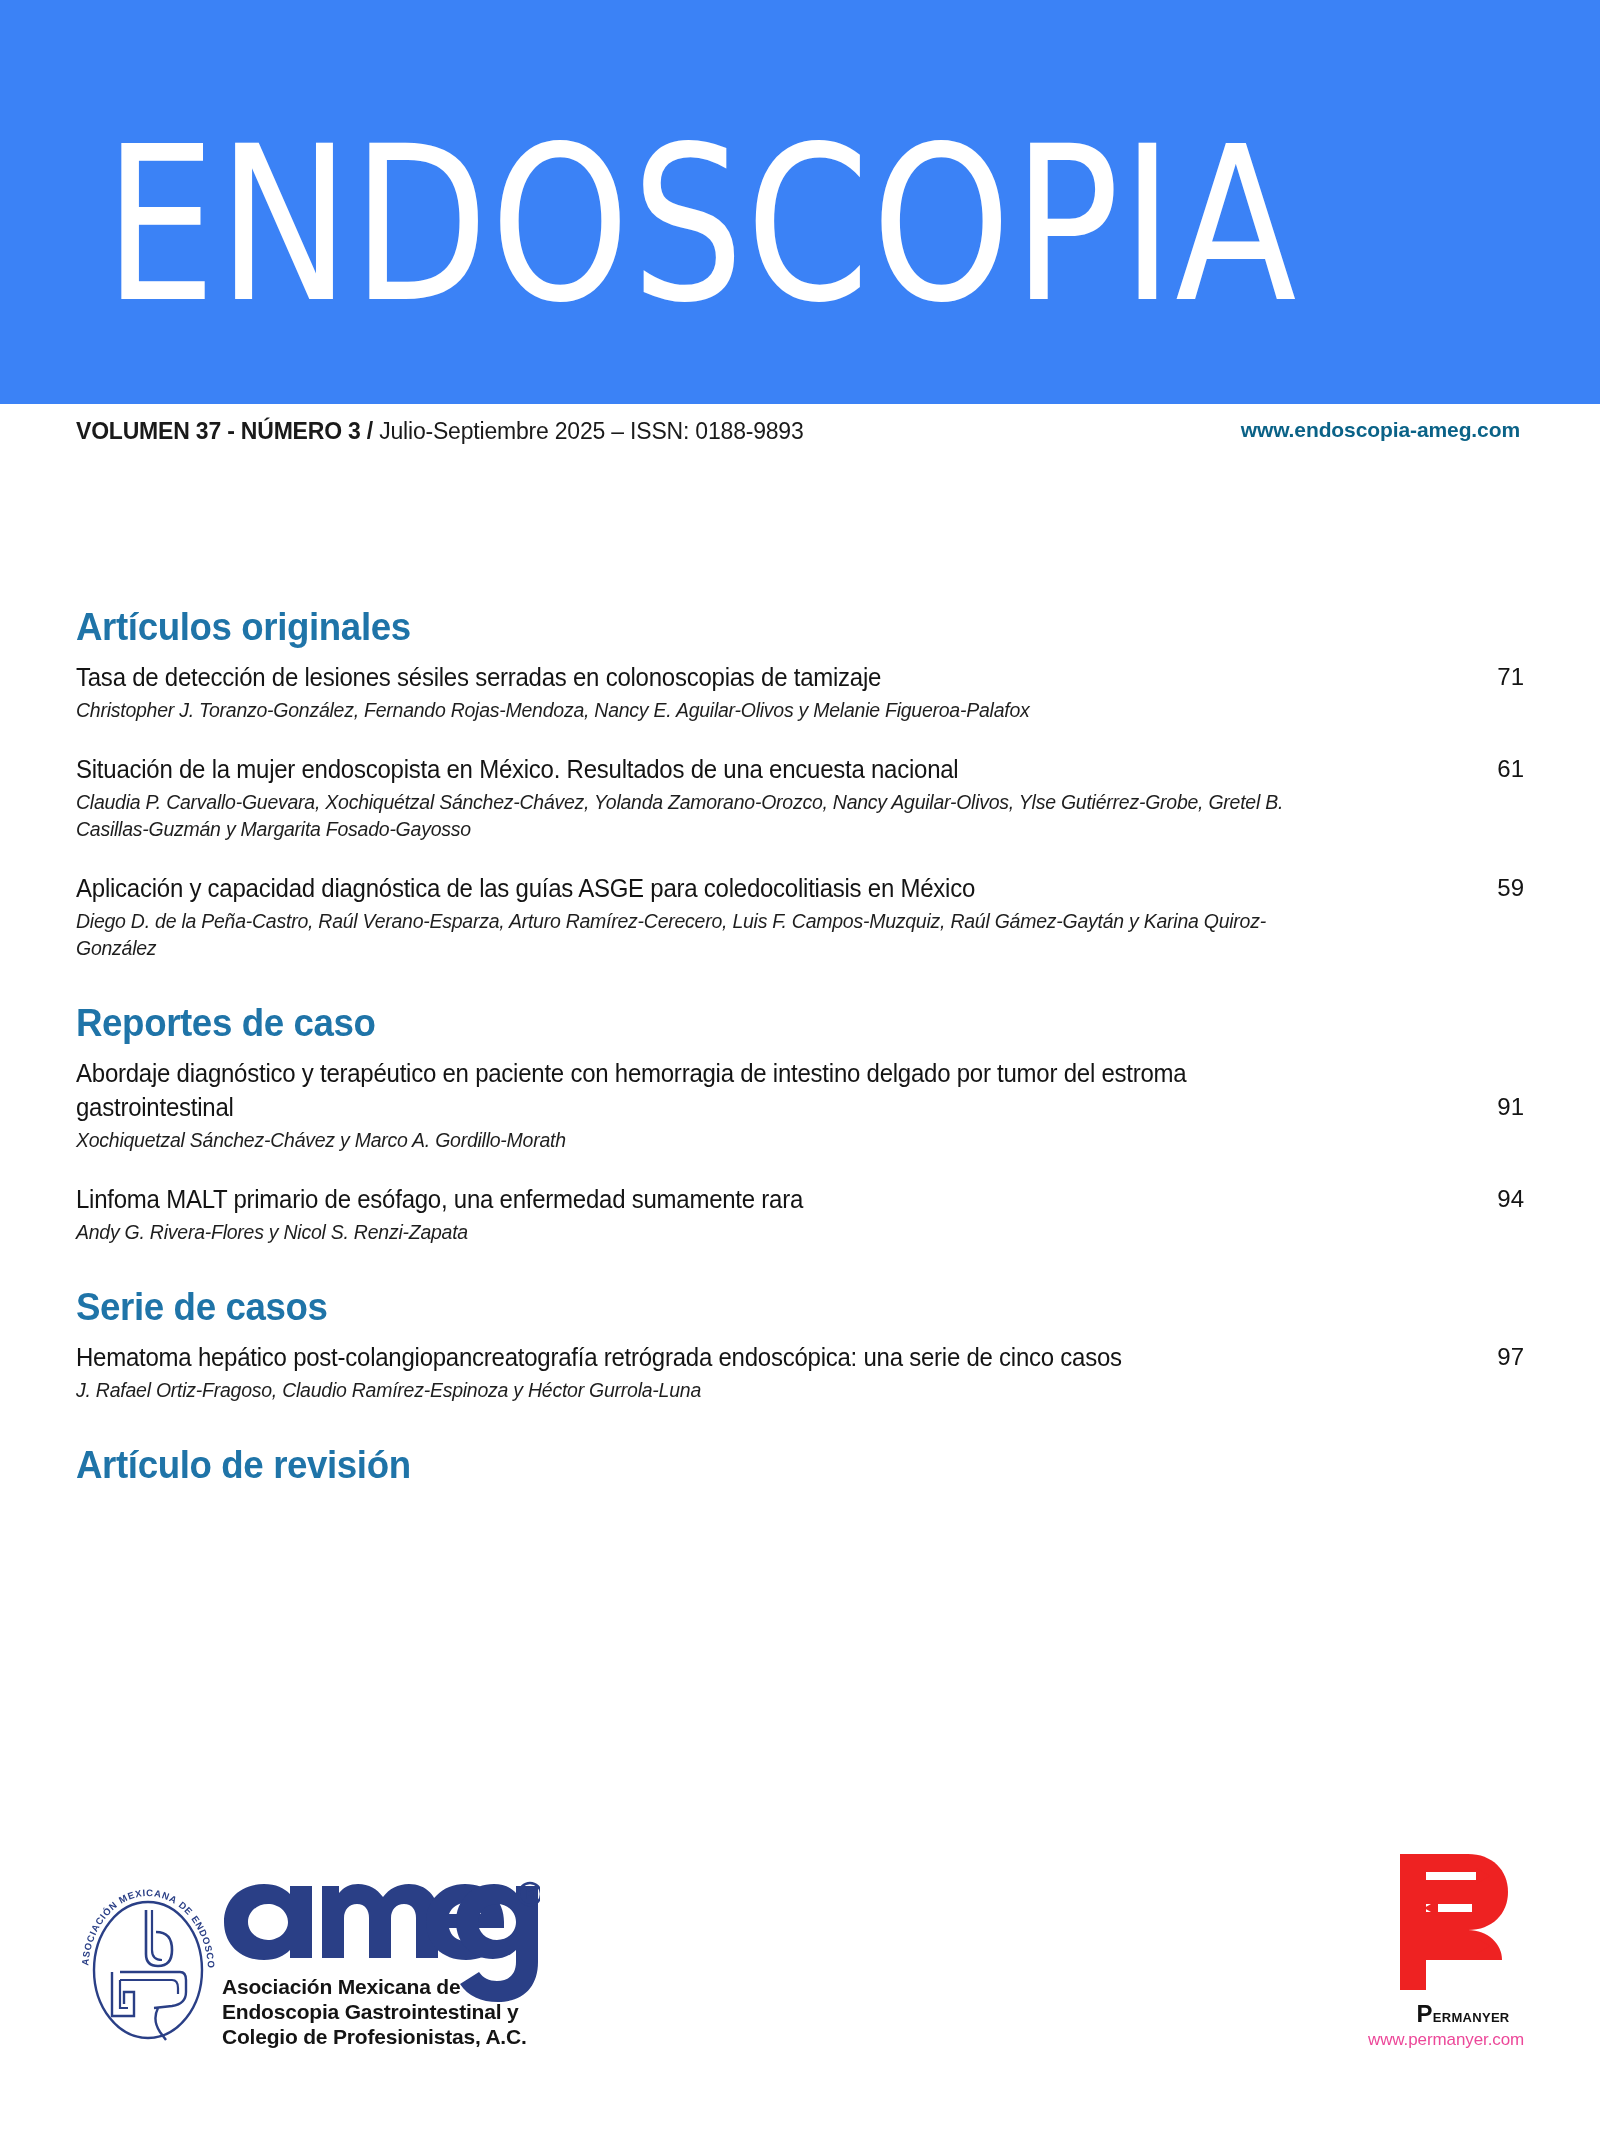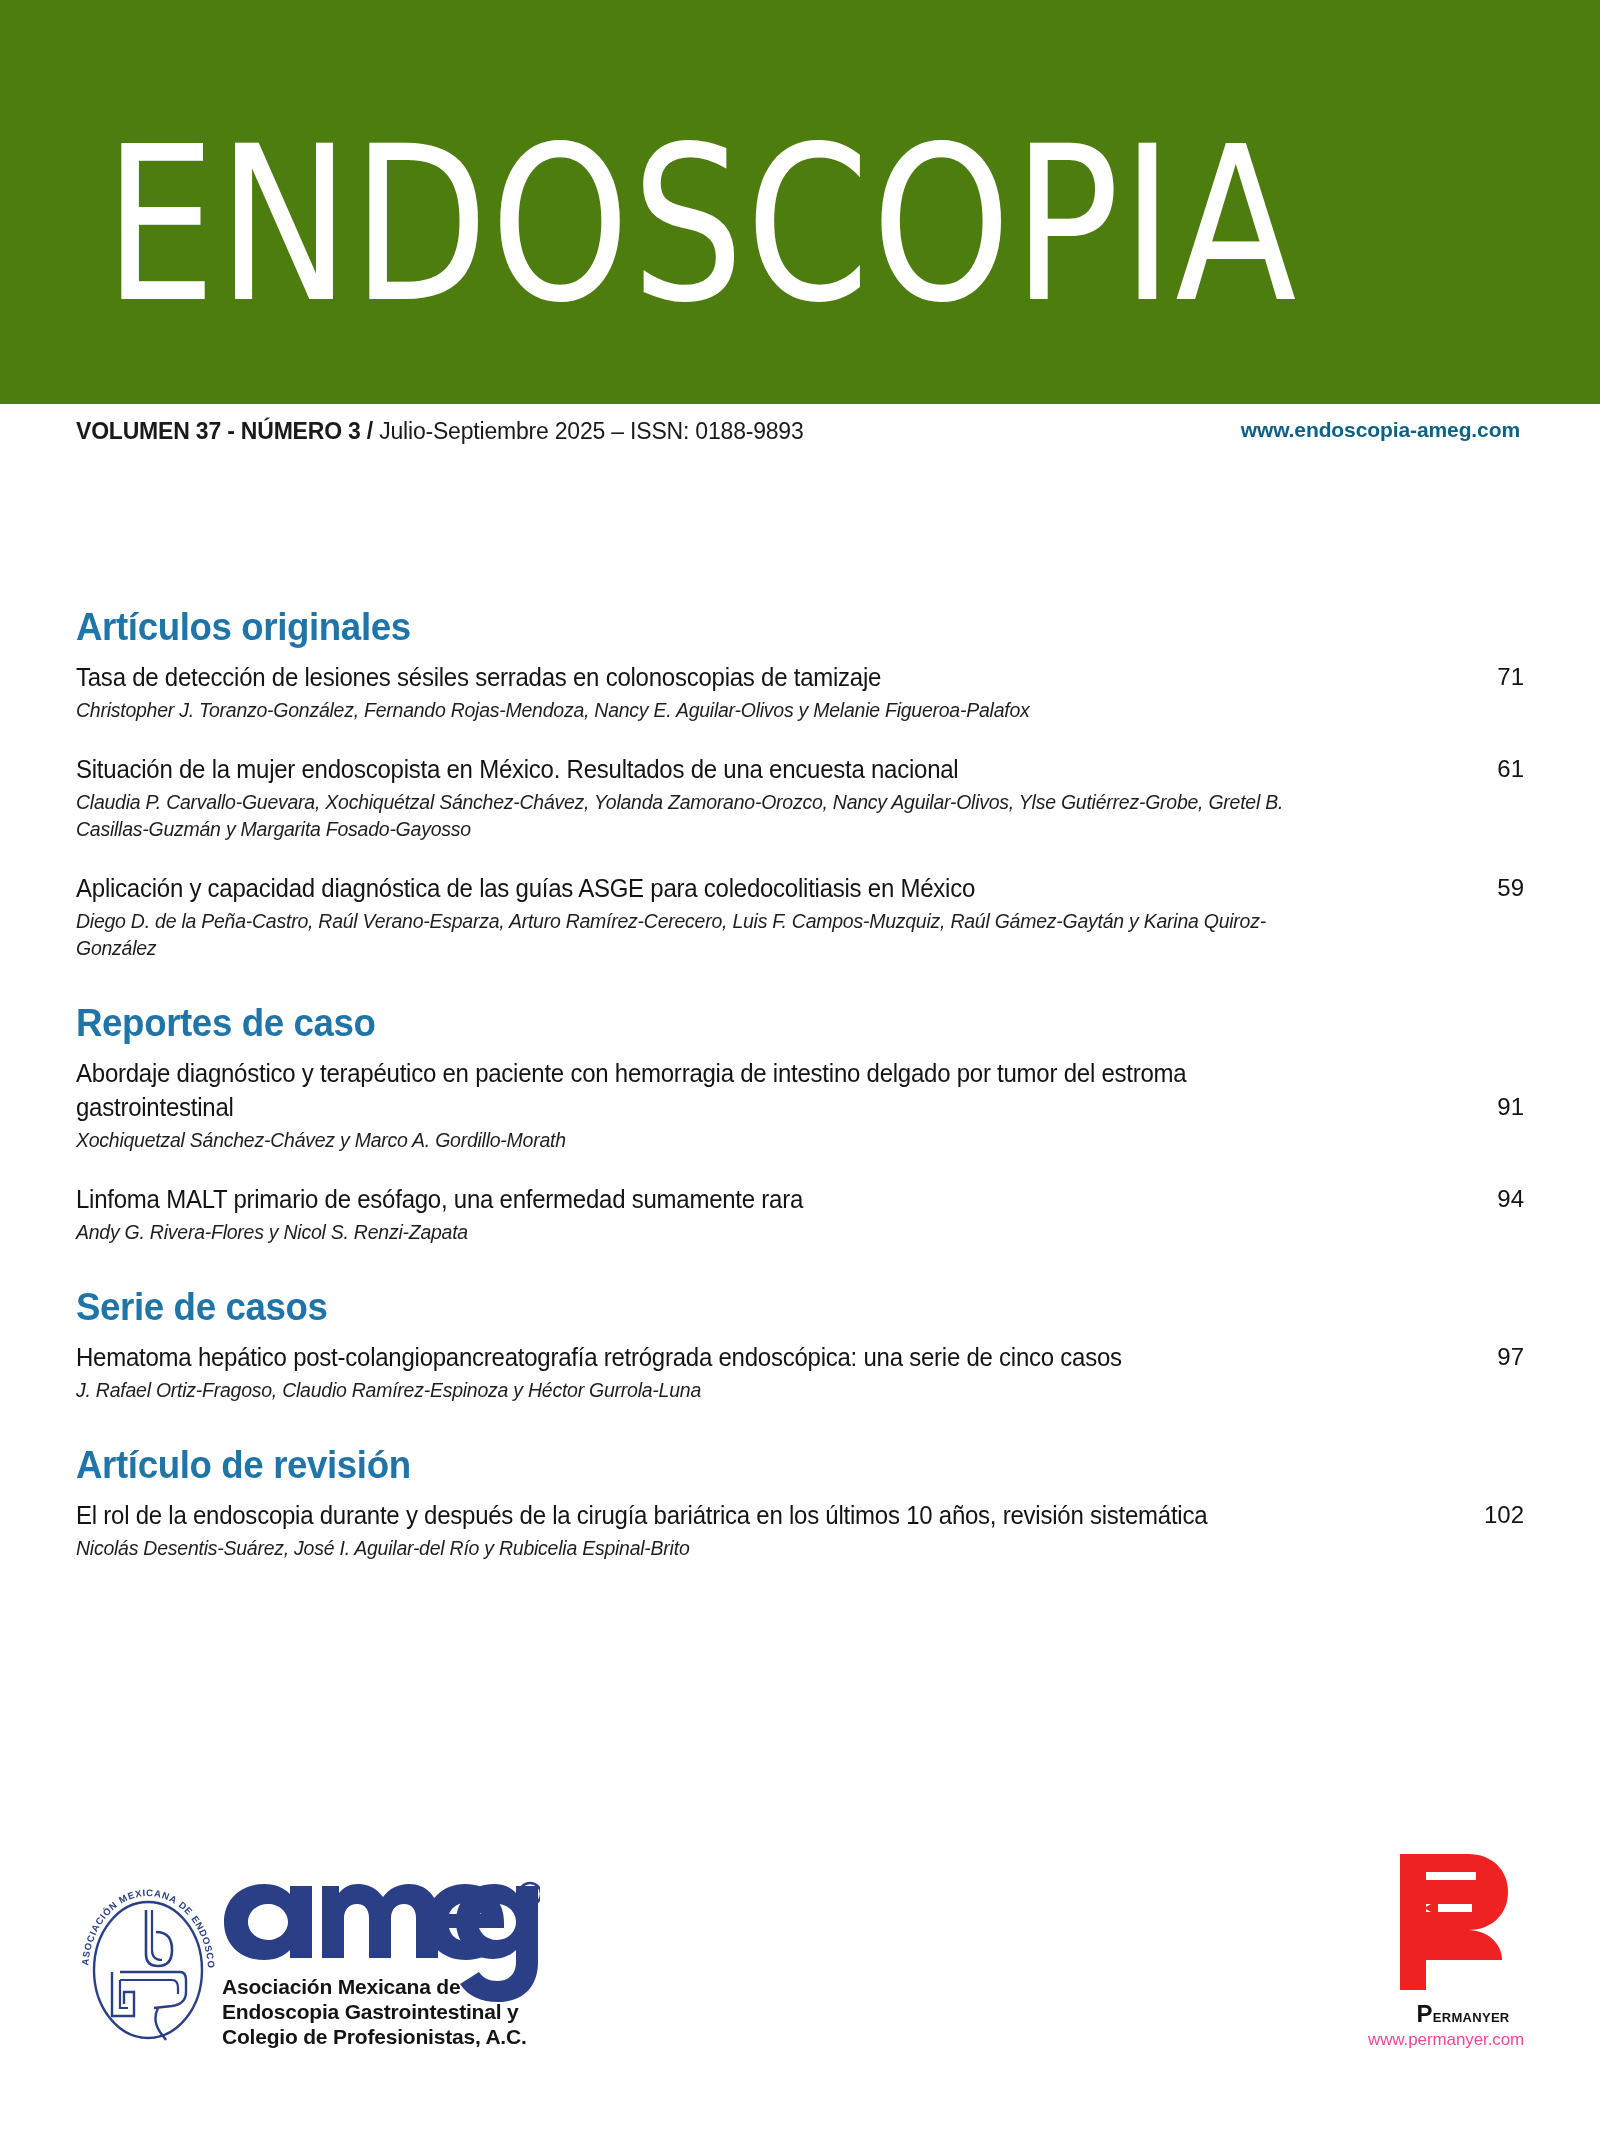--- a/index.html
+++ b/index.html
@@ -15,21 +15,21 @@
     overflow: hidden;
   }
 
   
   .masthead {
     position: absolute;
     left: 0;
     top: 0;
     width: 1600px;
     height: 404px;
-    background: #4d7c0f;
+    background: #3b82f6;
   }
   .masthead-title {
     position: absolute;
     left: 104px;
     top: 118px;
     width: 1400px;
     color: #ffffff;
     font-family: "Liberation Sans Narrow", "DejaVu Sans Condensed", "Liberation Sans", sans-serif;
     font-size: 214px;
     line-height: 214px;
@@ -303,27 +303,20 @@
       </div>
       <div class="entry-authors">J. Rafael Ortiz-Fragoso, Claudio Ramírez-Espinoza y Héctor Gurrola-Luna</div>
     </div>
   </div>
 
   <div class="gap-md"></div>
 
   <div class="section">
     <div class="section-title">Artículo de revisión</div>
 
-    <div class="entry">
-      <div class="entry-row">
-        <div class="entry-title">El rol de la endoscopia durante y después de la cirugía bariátrica en los últimos 10 años, revisión sistemática</div>
-        <div class="entry-page">102</div>
-      </div>
-      <div class="entry-authors">Nicolás Desentis-Suárez, José I. Aguilar-del Río y Rubicelia Espinal-Brito</div>
-    </div>
   </div>
 
 </div>
 
 <div class="ameg-logo">
 
   <svg class="ameg-seal" viewBox="0 0 152 168">
     <defs>
       <path id="sealArcTop" d="M 16,92 A 60,76 0 0 1 136,92" fill="none"></path>
     </defs>

